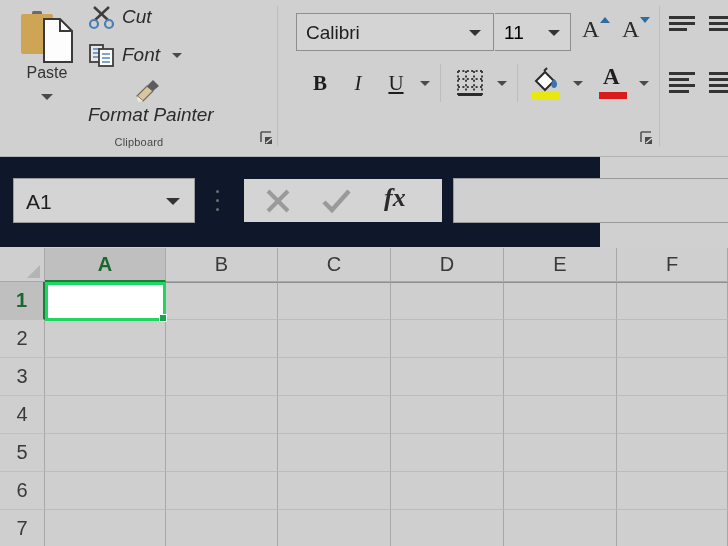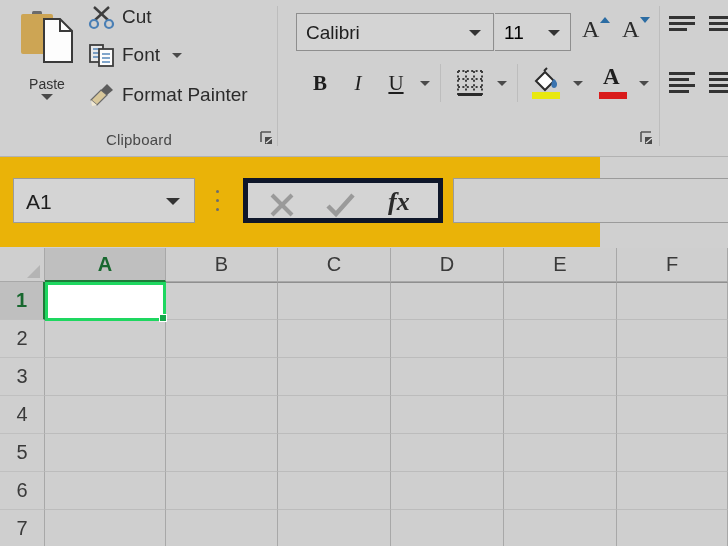--- a/index.html
+++ b/index.html
@@ -29,21 +29,21 @@
     border-bottom: 1px solid #b2b2b2;
   }
 
   .rib-group { position: absolute; top: 0; height: 156px; }
 
   .group-label {
     position: absolute;
     bottom: 8px;
     width: 100%;
     text-align: center;
-    font-size: 15px;
+    font-size: 11px;
     color: #484848;
     letter-spacing: .2px;
   }
 
   .group-sep {
     position: absolute;
     top: 6px;
     width: 1px; height: 140px;
     background: #bdbdbd;
   }
@@ -66,42 +66,43 @@
     text-align: center;
   }
   #paste-icon {
     position: absolute;
     left: 50%; top: 4px;
     transform: translateX(-50%);
     width: 54px; height: 58px;
   }
   #paste-label {
     position: absolute;
-    left: 0; top: 74px;
+    left: 0; top: 62px;
     width: 100%;
-    font-size: 14px;
+    font-size: 16px;
     color: #333;
   }
   #paste-caret {
     position: absolute;
     left: 50%; top: 92px;
     transform: translateX(-50%);
     width: 0; height: 0;
     border-left: 6px solid transparent;
     border-right: 6px solid transparent;
     border-top: 6px solid #4a4a4a;
   }
 
   .cb-item {
     position: absolute;
     left: 88px;
     height: 34px;
     cursor: pointer;
     display: flex;
     align-items: center;
+    font-style: italic;
   }
   .cb-icon {
     width: 28px; height: 26px;
     margin-right: 6px;
     flex: 0 0 auto;
     position: relative;
   }
   .cb-text {
     font-size: 19px;
     color: #2b2b2b;
@@ -109,21 +110,21 @@
   }
   .cb-caret {
     margin-left: 12px;
     width: 0; height: 0;
     border-left: 5px solid transparent;
     border-right: 5px solid transparent;
     border-top: 5px solid #4a4a4a;
   }
   #cb-cut  { top: 0px; }
   #cb-copy { top: 38px; }
-  #cb-fmt  { top: 78px; }
+  #cb-fmt  { top: 78px; flex-direction: column; }
 
   
   #grp-font { left: 285px; width: 375px; }
 
   #font-name-box {
     position: absolute;
     left: 11px; top: 13px;
     width: 198px; height: 38px;
     background: #d4d4d4;
     border: 1px solid #8e8e8e;
@@ -284,21 +285,21 @@
   #align-top-l  { left: 14px; top: 16px; }
   #align-top-c  { left: 54px; top: 16px; }
   #align-mid-l  { left: 14px; top: 72px; }
   #align-mid-c  { left: 54px; top: 72px; }
 
   
   #formula-row {
     position: absolute;
     left: 0; top: 157px;
     width: 600px; height: 90px;
-    background: #eab308;
+    background: #0f172a;
   }
 
   #name-box {
     position: absolute;
     left: 13px; top: 21px;
     width: 182px; height: 45px;
     background: #d4d4d4;
     border: 1px solid #9b9b9b;
     box-sizing: border-box;
     cursor: text;
@@ -330,21 +331,21 @@
     margin-bottom: 6px;
     background: #6d6d6d;
     border-radius: 50%;
   }
 
   #fb-buttons {
     position: absolute;
     left: 243px; top: 21px;
     width: 200px; height: 45px;
     background: #d4d4d4;
-    border: 5px solid #0f172a;
+    border: 1px solid #0f172a;
     box-sizing: border-box;
   }
   .fb-btn {
     position: absolute;
     top: 0;
     width: 60px; height: 43px;
     cursor: pointer;
   }
   #fb-cancel { left: 4px; }
   #fb-enter  { left: 62px; }

